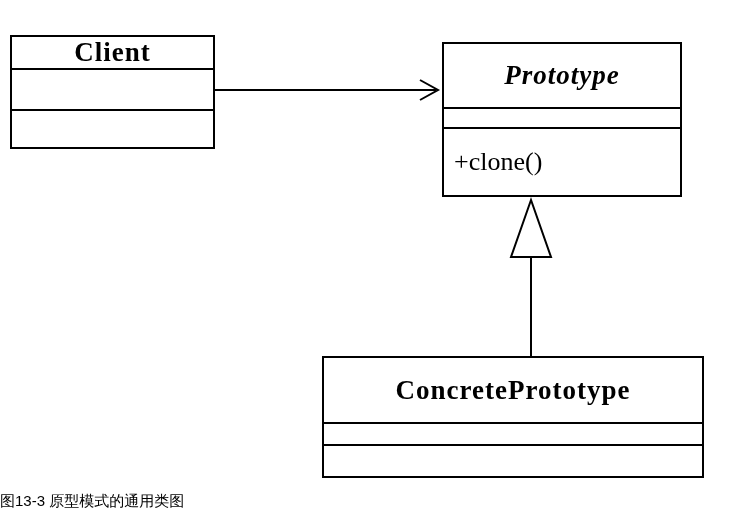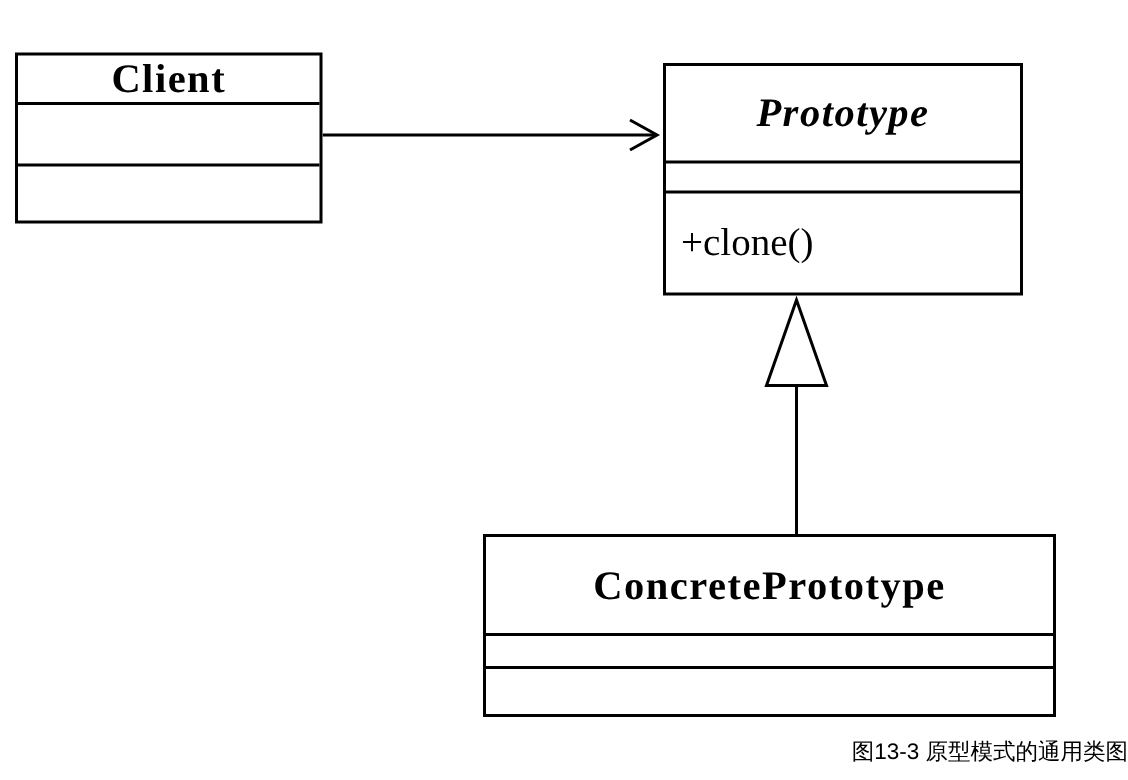--- a/index.html
+++ b/index.html
@@ -112,21 +112,21 @@
   }
   #assoc-label {
     left: 243px;
     top: 44px;
   }
   #figure-caption {
     position: absolute;
     left: 0;
     top: 492px;
     width: 752px;
-    text-align: right;
+    text-align: left;
     font-size: 15px;
     font-family: "Liberation Sans", sans-serif;
   }
 </style>
 </head>
 <body>
 
 <div id="canvas">
 
   <svg width="752" height="520" style="position:absolute;left:0;top:0;">

